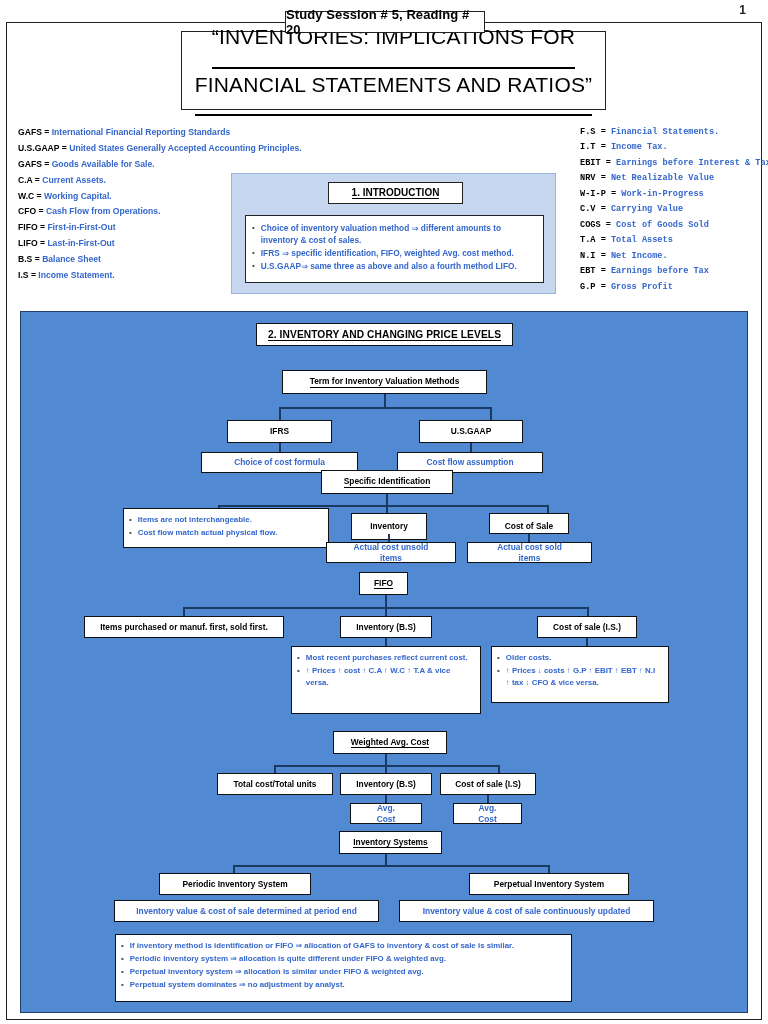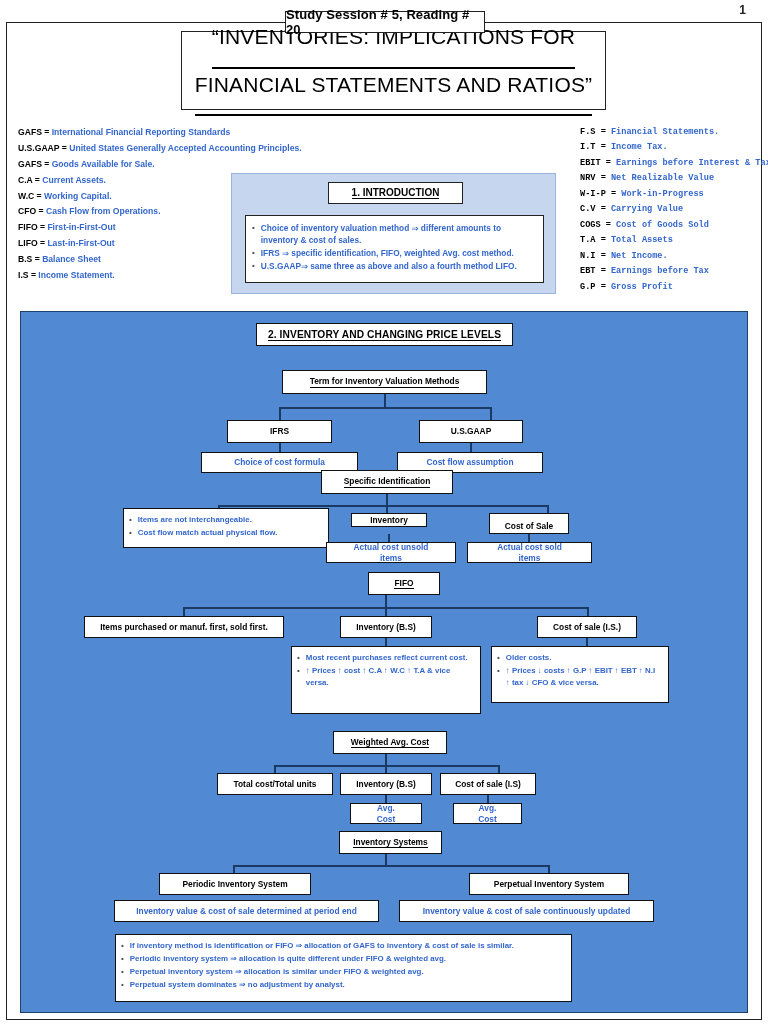--- a/index.html
+++ b/index.html
@@ -199,37 +199,37 @@
       <div class="bl">
         <span class="dot">•</span>
         <span>Items are not interchangeable.</span>
       </div>
       <div class="bl">
         <span class="dot">•</span>
         <span>Cost flow match actual physical flow.</span>
       </div>
     </div>
 
-  <div class="nb" style="left:330px;top:201px;width:76px;height:14px;">
+  <div class="nb" style="left:330px;top:201px;width:76px;height:27px;">
     <span>Inventory</span>
   </div>
   <div class="nb" style="left:468px;top:201px;width:80px;height:21px;align-items:flex-end;">
     <span>Cost of Sale</span>
   </div>
   <div class="ln vl" style="left:367px;top:222px;height:9px;"></div>
   <div class="ln vl" style="left:507px;top:222px;height:9px;"></div>
 
   <div class="bb" style="left:305px;top:230px;width:130px;height:21px;">
     <span>Actual cost unsold items</span>
   </div>
   <div class="bb" style="left:446px;top:230px;width:125px;height:21px;">
     <span>Actual cost sold items</span>
   </div>
 
-  <div class="nb u" style="left:347px;top:260px;width:72px;height:23px;">
+  <div class="nb u" style="left:338px;top:260px;width:49px;height:23px;">
     <span>FIFO</span>
   </div>
   <div class="ln vl" style="left:364px;top:283px;height:13px;"></div>
   <div class="ln hl" style="left:162px;top:295px;width:405px;"></div>
   <div class="ln vl" style="left:162px;top:295px;height:10px;"></div>
   <div class="ln vl" style="left:566px;top:295px;height:10px;"></div>
   <div class="ln vl" style="left:364px;top:295px;height:10px;"></div>
 
   <div class="nb" style="left:63px;top:304px;width:200px;height:22px;">
     <span>Items purchased or manuf. first, sold first.</span>

